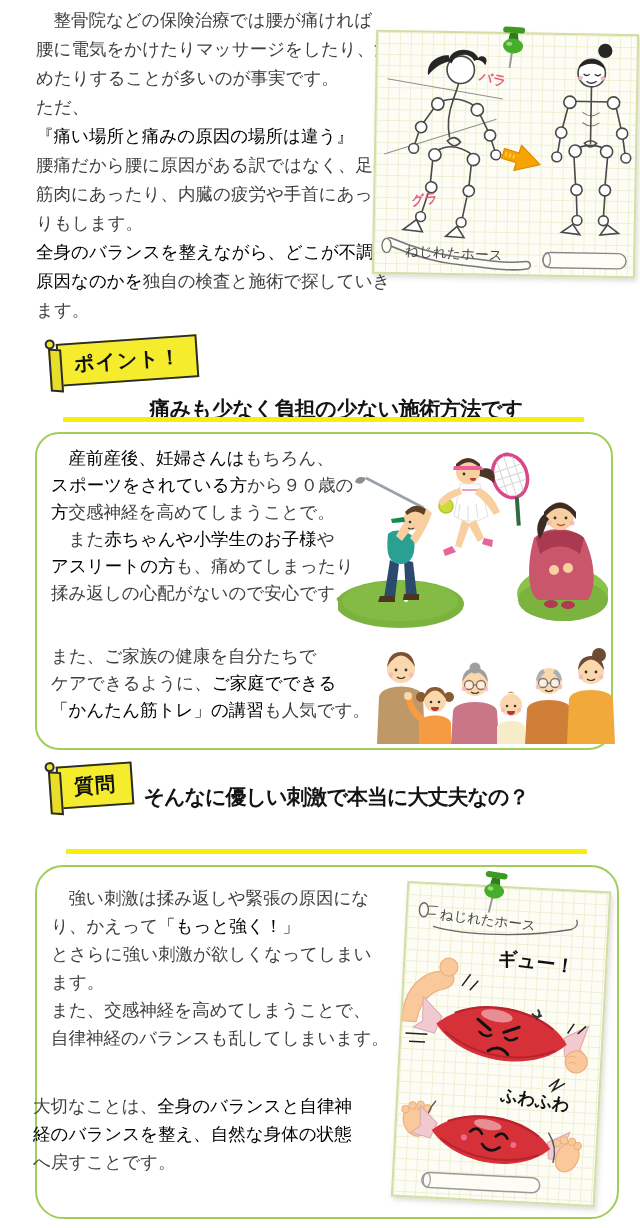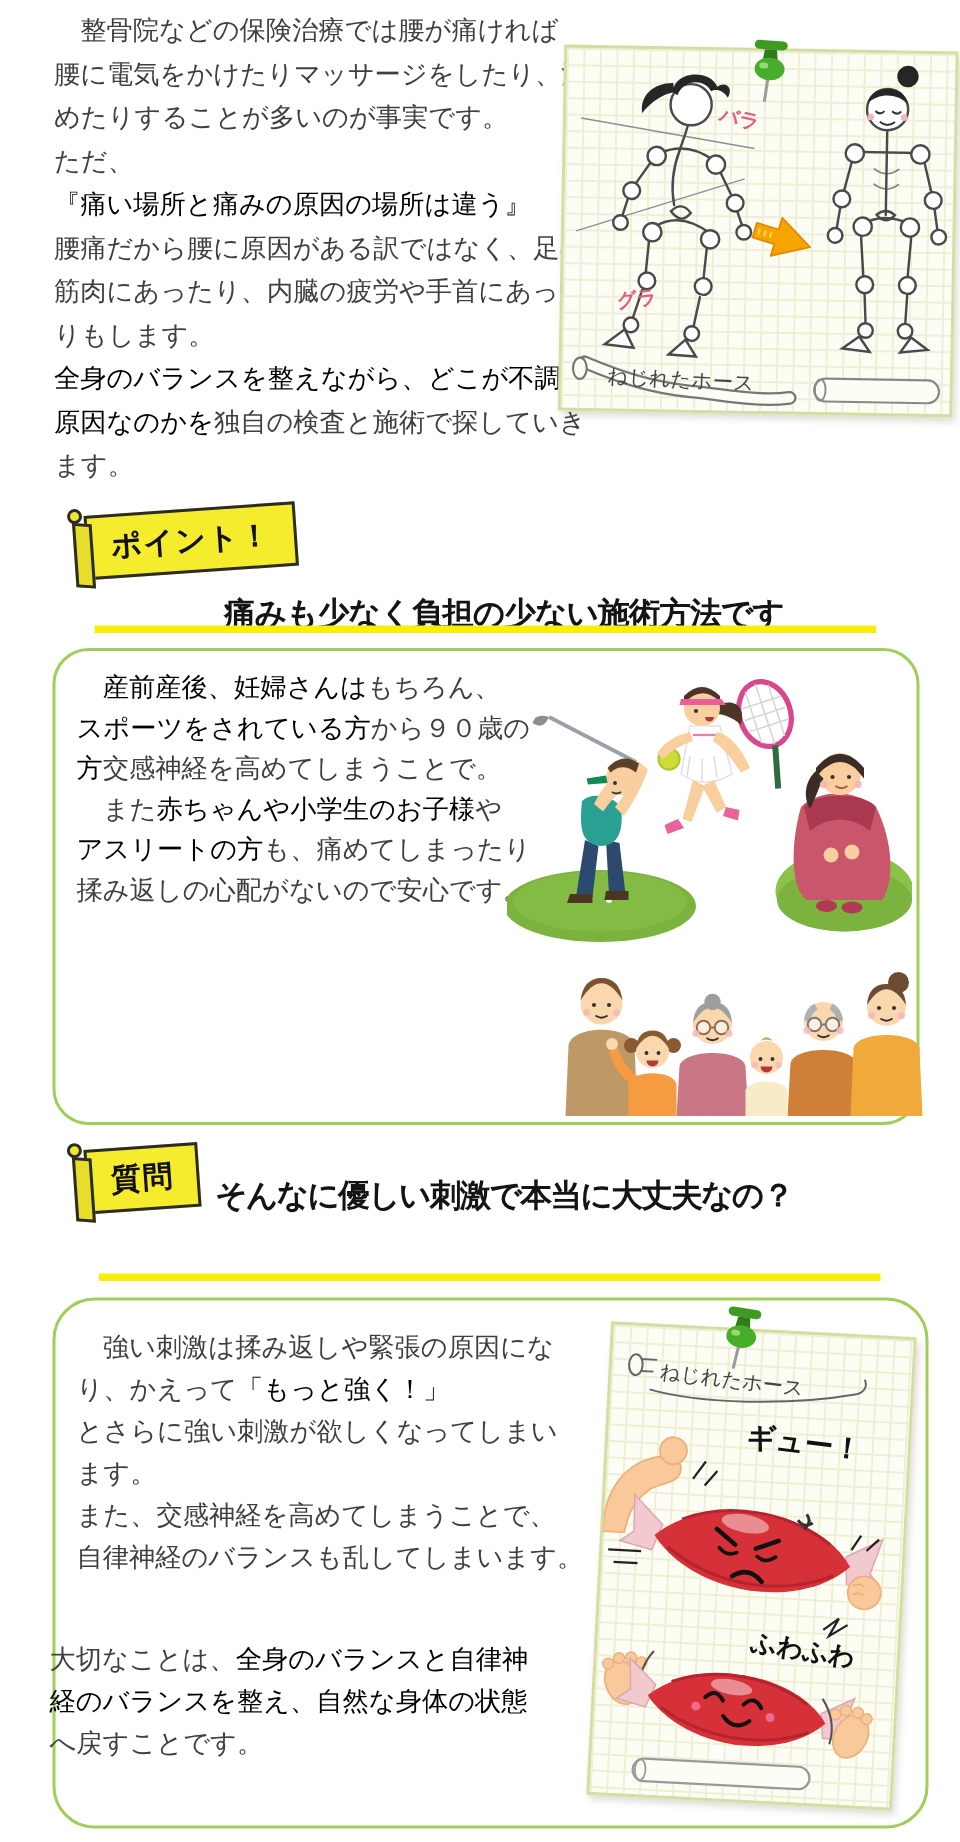--- a/index.html
+++ b/index.html
@@ -172,20 +172,23 @@
   <h1 class="heading h1">痛みも少なく負担の少ない施術方法です</h1>
   <div class="yline y1"></div>
 
   <div class="gbox box1"></div>
   <p class="runs p1a"><span>　</span><span class="b">産前産後、妊婦さんは</span><span>もちろん、
 </span><span class="b">スポーツをされている方</span><span>から９０歳の
 </span><span class="b">方</span><span>交感神経を高めてしまうことで。
 　また</span><span class="b">赤ちゃんや小学生のお子様</span><span>や
 </span><span class="b">アスリートの方</span><span>も、痛めてしまったり
 揉み返しの心配がないので安心です。</span></p>
+  <p class="runs p1b"><span>また、ご家族の健康を自分たちで
+ケアできるように、</span><span class="b">ご家庭でできる</span><span>
+</span><span class="b">「かんたん筋トレ」の講習</span><span>も人気です。</span></p>
 
   <svg class="sports" width="270" height="192" viewBox="0 0 270 192">
     <g>
       <ellipse cx="62" cy="162" rx="64" ry="24" fill="#7cb23e"></ellipse>
       <ellipse cx="62" cy="159" rx="58" ry="20" fill="#8bc34a" opacity=".55"></ellipse>
       <circle cx="68" cy="158" r="2" fill="#fff"></circle>
       <line x1="86" y1="66" x2="28" y2="36" stroke="#9aa1a8" stroke-width="2.6"></line>
       <path d="M28 36 q-9 -3 -11 4 q7 5 11 -4 z" fill="#8b8f94"></path>
       <path d="M52 118 L46 156 L57 156 L61 122 Z" fill="#2c4a6e"></path>
       <path d="M66 118 L68 154 L79 154 L75 120 Z" fill="#2c4a6e"></path>

